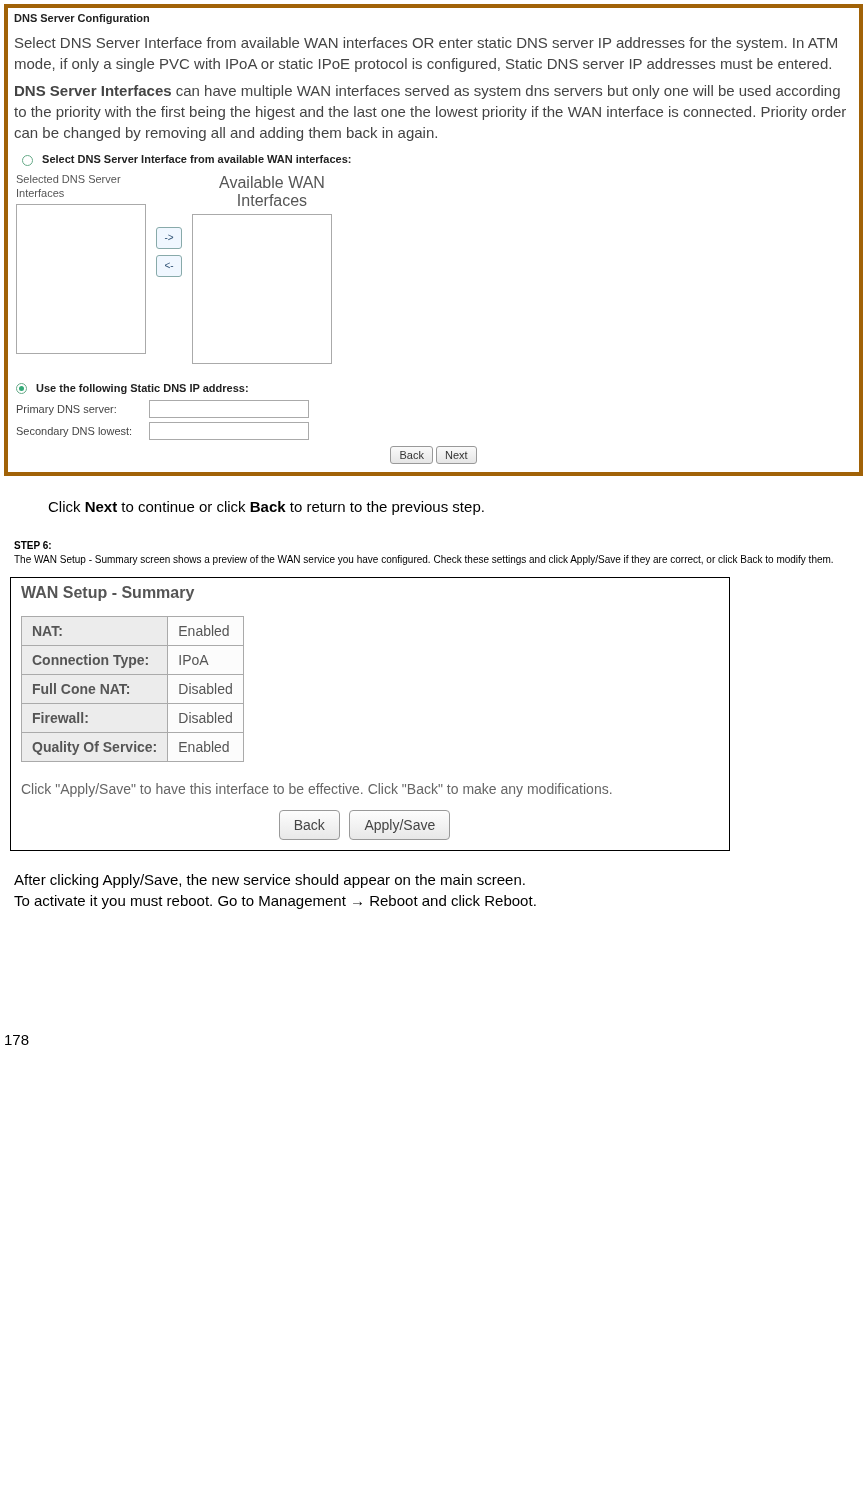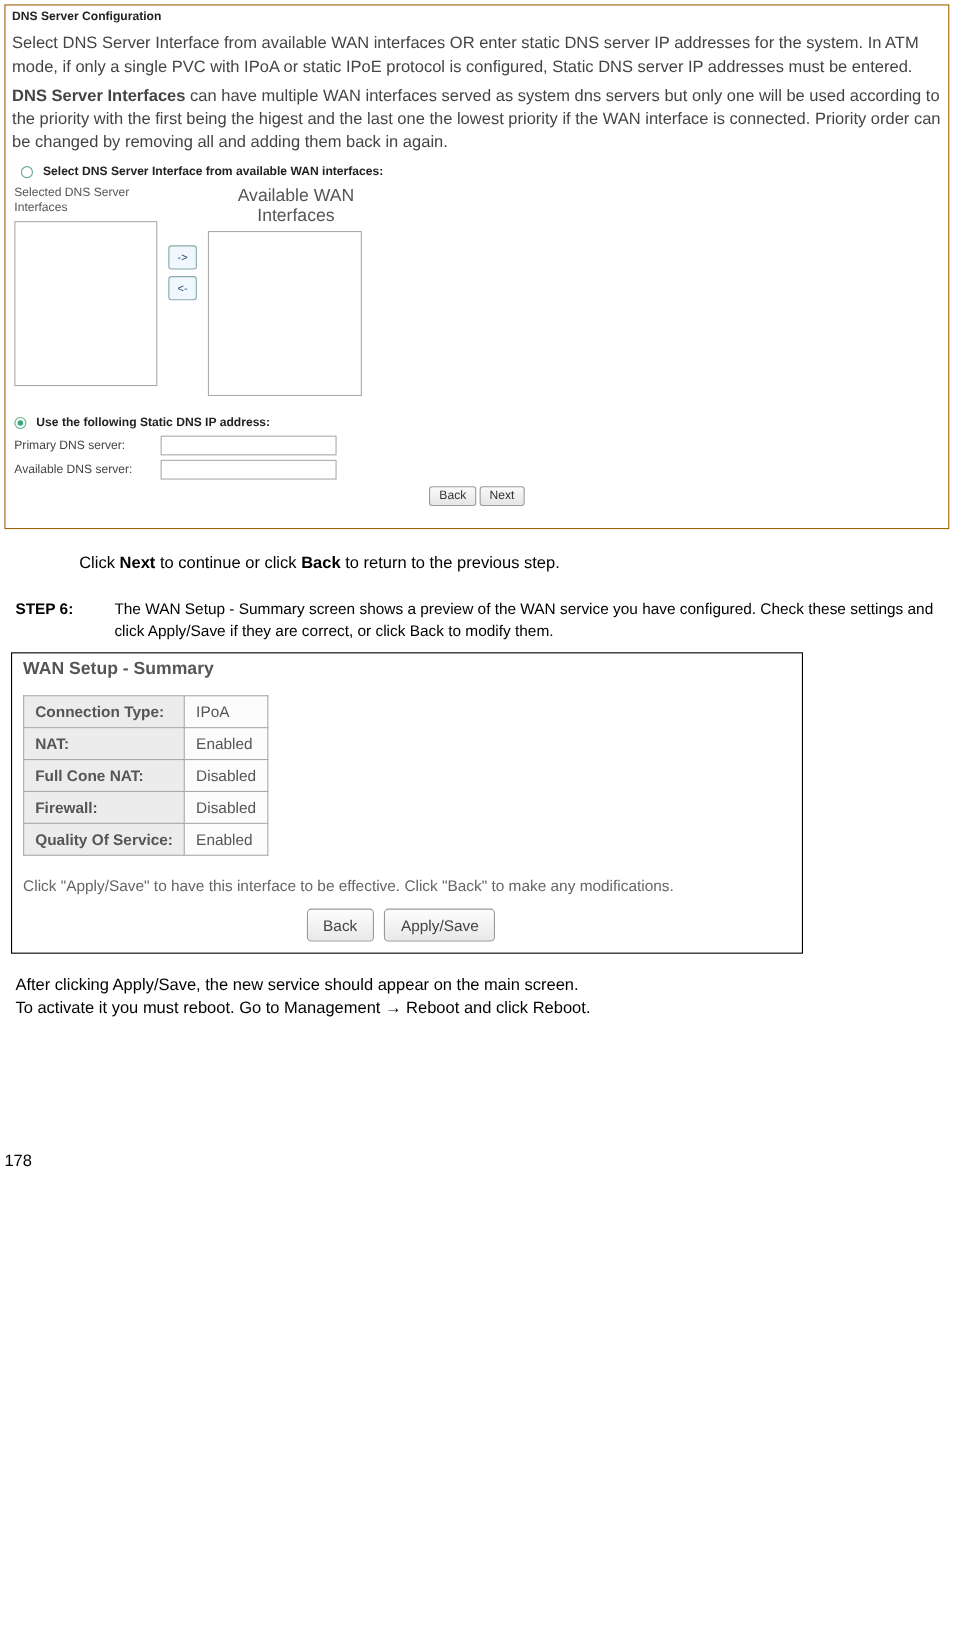--- a/index.html
+++ b/index.html
@@ -6,22 +6,22 @@
   body {
     font-family: Verdana, Arial, sans-serif;
     font-size: 13px;
     color: #000;
     margin: 0;
     padding: 4px;
     width: 867px;
     background: #fff;
   }
   .panel1 {
-    border: 1px solid #a16207;
-    padding: 4px 6px 20px 6px;
+    border: 4px solid #a16207;
+    padding: 4px 6px 8px 6px;
     font-size: 11px;
     color: #333;
   }
   .panel1 .title { font-weight: bold; font-size: 11px; margin-bottom: 8px; color:#222; }
   .panel1 .desc { font-size: 15px; line-height: 1.4; margin-bottom: 6px; color:#444; }
   .panel1 .desc .b { font-weight: bold; }
   .opt-row { margin: 10px 0 6px 8px; }
   .radio-circle {
     display:inline-block; width:11px; height:11px; border:1px solid #6a8; border-radius:50%;
     vertical-align:middle; margin-right:6px; background:#fff; position:relative;
@@ -44,23 +44,23 @@
   .listbox2 { border:1px solid #aaa; background:#fff; width:140px; height:150px; margin-top:4px; }
   .static-block { margin-top:18px; }
   .formrow { margin:4px 0 4px 2px; font-size:11px; color:#444; }
   .formrow label { display:inline-block; width:130px; }
   .txt { border:1px solid #aaa; height:18px; width:160px; background:#fff; font-size:11px; padding:0 3px; }
   .btnrow1 { text-align:center; margin-top:6px; }
   .btn1 {
     display:inline-block; border:1px solid #999; border-radius:3px;
     background:linear-gradient(#fafafa,#e5e5e5); padding:2px 8px; font-size:11px; color:#333; cursor:pointer;
   }
-  .doc-text { font-family: Verdana, Arial, sans-serif; font-size:15px; margin:20px 10px 0 68px; line-height:1.4; }
+  .doc-text { font-family: Verdana, Arial, sans-serif; font-size:15px; margin:20px 10px 0 44px; line-height:1.4; }
   .doc-text .bold { font-weight:bold; }
-  .step-row { display:flex; margin:22px 10px 10px 10px; font-size:14px; line-height:1.4; }
+  .step-row { display:flex; margin:22px 10px 10px 10px; font-size:10px; line-height:1.4;flex-direction:column; }
   .step-label { font-weight:bold; width:90px; flex-shrink:0; }
   .panel2 {
     border:1px solid #000; margin:6px 6px 0 6px; padding:6px 21px 10px 10px; font-family: Verdana, Arial, sans-serif;
     color:#555; width:720px;
   }
   .panel2 .title2 { font-weight:bold; font-size:16px; color:#555; margin-bottom:14px; }
   .panel2 .desc2 { font-size:14px; color:#666; margin-bottom:16px; }
   table.summary { border-collapse:collapse; font-size:14px; color:#555; }
   table.summary td, table.summary th {
     border:1px solid #aaa; padding:6px 10px; text-align:left; background:#f3f3f3;
@@ -110,21 +110,21 @@
   <div class="static-block">
     <div class="opt-row" style="margin-left:2px;">
       <span class="radio-circle selected"></span>
       <span class="opt-label">Use the following Static DNS IP address:</span>
     </div>
     <div class="formrow">
       <label>Primary DNS server:</label>
       <input class="txt" type="text" style="">
     </div>
     <div class="formrow">
-      <label>Available DNS server:</label>
+      <label>Secondary DNS lowest:</label>
       <input class="txt" type="text" style="">
     </div>
   </div>
 
   <div class="btnrow1">
     <span class="btn1">Back</span>
     <span class="btn1">Next</span>
   </div>
 </div>
 
@@ -137,26 +137,26 @@
   <div>
     <span>The WAN Setup - Summary screen shows a preview of the WAN service you have configured. Check these settings and click </span><span class="bold">Apply/Save</span><span> if they are correct, or click </span><span class="bold">Back</span><span> to modify them.</span>
   </div>
 </div>
 
 <div class="panel2">
   <div class="title2">WAN Setup - Summary</div>
   <table class="summary">
     <tbody id="summary-body">
         <tr>
+          <th>NAT:</th>
+          <td class="val">Enabled</td>
+        </tr>
+        <tr>
           <th>Connection Type:</th>
           <td class="val">IPoA</td>
-        </tr>
-        <tr>
-          <th>NAT:</th>
-          <td class="val">Enabled</td>
         </tr>
         <tr>
           <th>Full Cone NAT:</th>
           <td class="val">Disabled</td>
         </tr>
         <tr>
           <th>Firewall:</th>
           <td class="val">Disabled</td>
         </tr>
         <tr>

